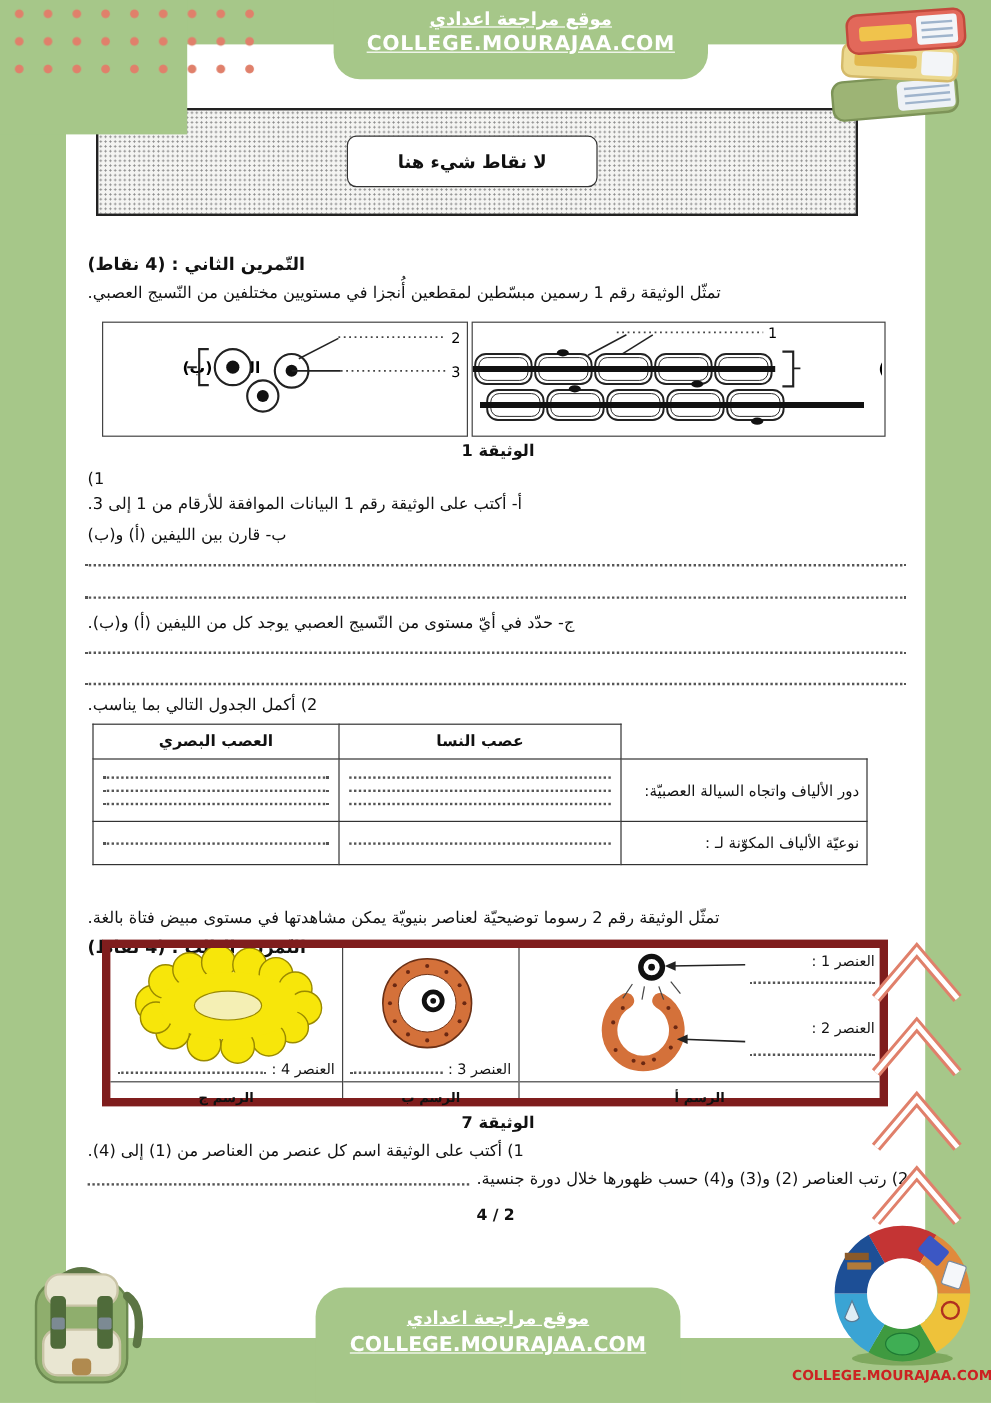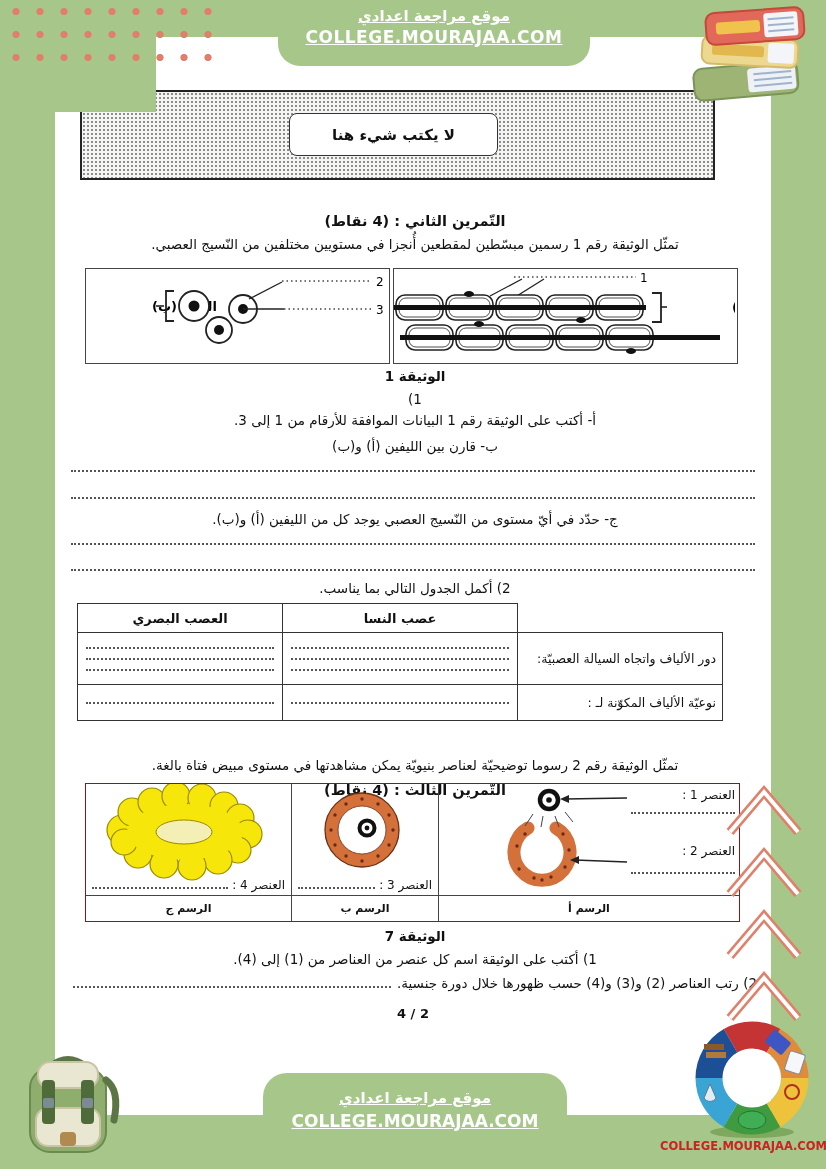--- a/index.html
+++ b/index.html
@@ -26,21 +26,21 @@
   .footer-tab{position:absolute;left:263px;bottom:0;width:304px;height:96px;background:#a6c789;
     border-radius:24px 24px 0 0;text-align:center;color:#fff;z-index:5;}
   .footer-tab .t1{font-size:15px;font-weight:bold;text-decoration:underline;margin-top:16px;direction:rtl;}
   .footer-tab .t2{font-size:17px;font-weight:bold;text-decoration:underline;margin-top:4px;}
   .backpack-svg{position:absolute;left:12px;top:1046px;z-index:6;}
   .logo-svg{position:absolute;left:690px;top:1018px;z-index:6;}
   .logo-caption{position:absolute;left:660px;top:1139px;width:166px;text-align:center;
     color:#cc2222;font-weight:bold;font-size:11.5px;z-index:7;}
   .chevrons-svg{position:absolute;left:724px;top:784px;z-index:6;}
   
-  .row{position:absolute;left:18px;right:14px;direction:rtl;text-align:center;font-size:13.5px;}
+  .row{position:absolute;left:18px;right:14px;direction:rtl;text-align:left;font-size:13.5px;}
   .ex-title{font-weight:bold;font-size:14.5px;}
   .dl{border-bottom:2px dotted #555;height:0;}
   .dotline-abs{position:absolute;left:16px;right:16px;border-bottom:2px dotted #555;height:0;}
   .center{text-align:center;}
   .bold{font-weight:bold;}
   
   .notice{position:absolute;left:25px;top:53px;width:631px;height:86px;border:2px solid #222;
     background-color:#f4f4f2;
     background-image:radial-gradient(#8a8a8a .7px,rgba(0,0,0,0) 1.1px);background-size:4px 4px;}
   .notice-label{position:absolute;left:207px;top:21px;width:207px;height:41px;background:#fff;
@@ -52,21 +52,21 @@
   .fp-left{left:0;width:303px;}
   .fp-right{left:308px;width:343px;}
   
   .tbl{position:absolute;left:22px;top:566px;width:645px;border-collapse:collapse;direction:rtl;table-layout:fixed;}
   .tbl th,.tbl td{border:1.2px solid #333;font-size:12.5px;padding:2px 6px;vertical-align:middle;}
   .tbl th{font-weight:bold;font-size:13px;text-align:center;height:24px;}
   .tbl .cell-hidden{border:none;background:transparent;}
   .tbl .lblcell{text-align:right;font-size:12.5px;}
   .tbl .dcell .dl{margin:9px 2px;}
   
-  .fig2{position:absolute;left:30px;top:746px;width:655px;height:139px;border:1px solid #7f1d1d;
+  .fig2{position:absolute;left:30px;top:746px;width:655px;height:139px;border:7px solid #7f1d1d;
     display:flex;flex-direction:row;direction:rtl;box-sizing:border-box;}
   .f2cell{position:relative;box-sizing:border-box;}
   .f2cell + .f2cell{border-right:1px solid #444;}
   .f2cell-a{width:300px;}
   .f2cell-b{width:147px;}
   .f2cell-c{flex:1;}
   .f2draw{position:relative;height:111px;}
   .f2cap{border-top:1px solid #444;height:25px;text-align:center;font-weight:600;font-size:11px;
     direction:rtl;line-height:25px;}
   .el-label{position:absolute;font-size:12px;direction:rtl;text-align:right;}
@@ -74,21 +74,21 @@
   .el-row{position:absolute;bottom:3px;left:6px;right:6px;display:flex;direction:rtl;align-items:flex-end;font-size:12px;}
   .el-row .fill{flex:1;border-bottom:2px dotted #555;margin:0 4px 3px 0;}
   .pagenum{position:absolute;left:0;right:0;text-align:center;font-weight:bold;font-size:13px;}
 </style>
 </head>
 <body>
 
 <div class="page">
 
   <div class="notice">
-    <div class="notice-label">لا يكتب شيء هنا</div>
+    <div class="notice-label">لا نقاط شيء هنا</div>
   </div>
 
   <div class="row ex-title" style="top:176px;">التّمرين الثاني : (4 نقاط)</div>
   <div class="row" style="top:199px;">تمثّل الوثيقة رقم 1 رسمين مبسّطين لمقطعين أُنجزا في مستويين مختلفين من النّسيج العصبي.</div>
 
   <div class="fig1">
 
     <div class="fpanel fp-left">
       <svg width="301" height="92" viewBox="0 0 301 92">
         <text x="66" y="42" font-size="13" font-weight="600" text-anchor="end" direction="rtl">الليف (ب)</text>

